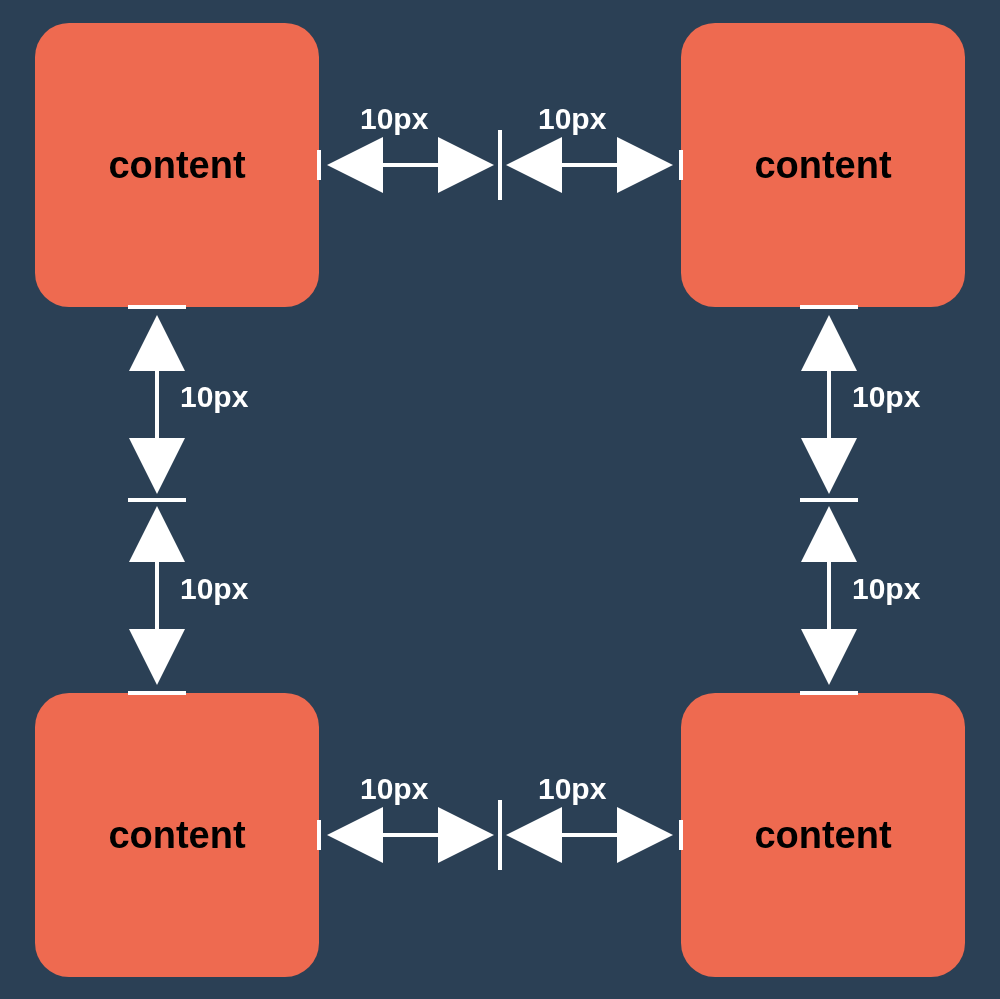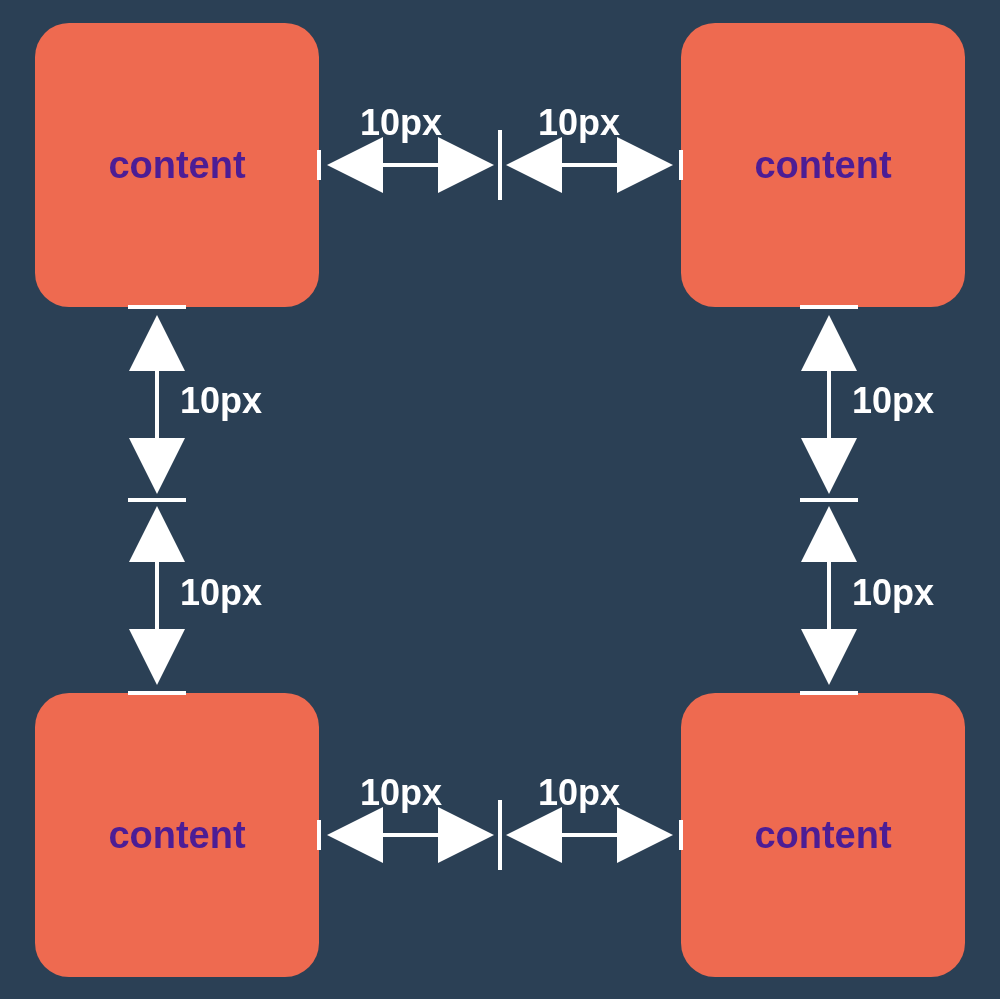--- a/index.html
+++ b/index.html
@@ -16,30 +16,30 @@
     position:absolute;
     width:284px;
     height:284px;
     background:#EE6A50;
     border-radius:34px;
     display:flex;
     align-items:center;
     justify-content:center;
     font-size:38px;
     font-weight:700;
-    color:#4c1d95;
+    color:#000000;
   }
   #box-tl { left:35px;  top:23px;  }
   #box-tr { left:681px; top:23px;  }
   #box-bl { left:35px;  top:693px; }
   #box-br { left:681px; top:693px; }
 
   .label {
     position:absolute;
-    font-size:36px;
+    font-size:30px;
     font-weight:700;
     color:#fff;
   }
 
   .arrow-line { stroke:#fff; stroke-width:4; fill:none; }
   .arrow-head { fill:#fff; }
 </style>
 </head>
 <body>
 

